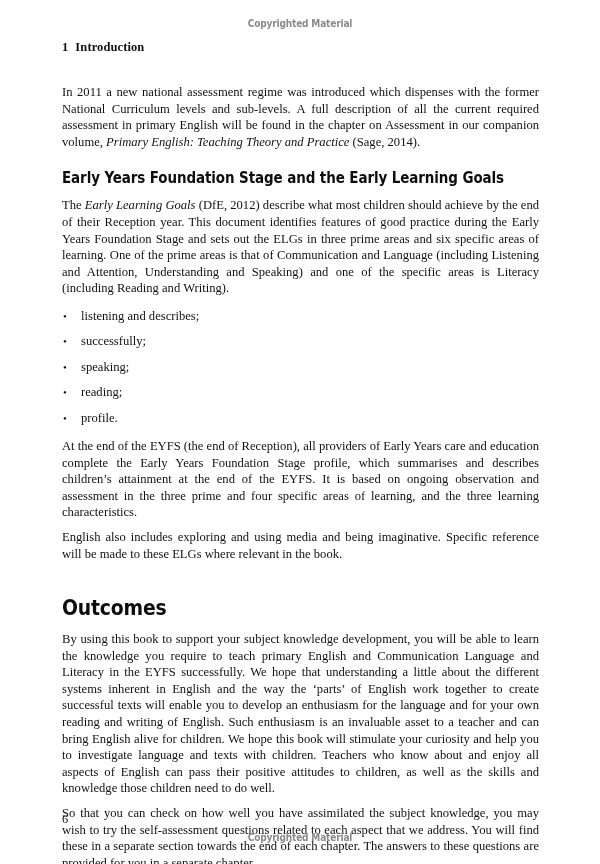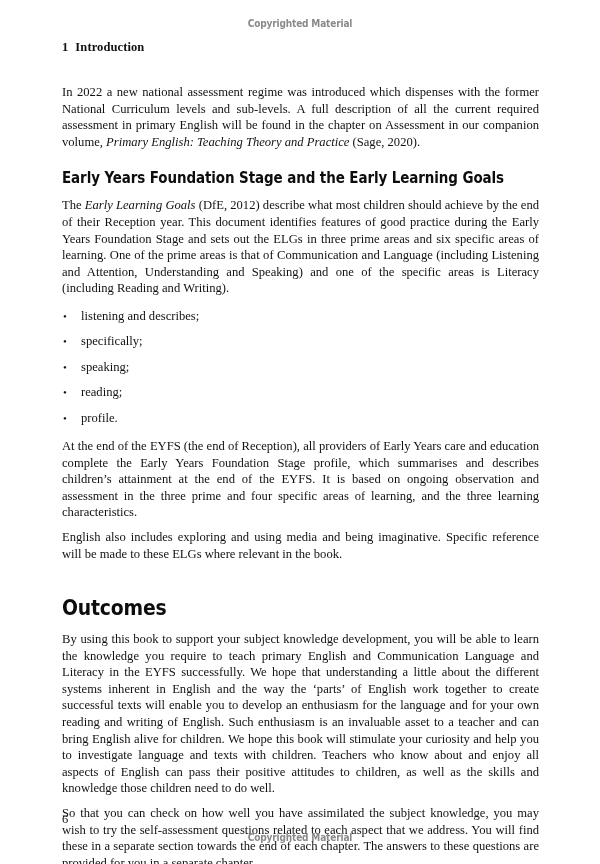--- a/index.html
+++ b/index.html
@@ -130,30 +130,30 @@
 <div class="page">
 
   <div class="watermark watermark-top">Copyrighted Material</div>
 
   <div class="running-head">
     <span class="rh-num">1</span><span>Introduction</span>
   </div>
 
   <div class="column">
 
-    <p class="body"><span>In 2022 a new national assessment regime was introduced which dispenses with the former National Curriculum levels and sub-levels. A full description of all the current required assessment in primary English will be found in the chapter on Assessment in our companion volume, </span><em>Primary English: Teaching Theory and Practice</em><span> (Sage, 2020).</span></p>
+    <p class="body"><span>In 2011 a new national assessment regime was introduced which dispenses with the former National Curriculum levels and sub-levels. A full description of all the current required assessment in primary English will be found in the chapter on Assessment in our companion volume, </span><em>Primary English: Teaching Theory and Practice</em><span> (Sage, 2014).</span></p>
 
     <h2 class="section-heading">Early Years Foundation Stage and the Early Learning Goals</h2>
 
     <p class="body"><span>The </span><em>Early Learning Goals</em><span> (DfE, 2012) describe what most children should achieve by the end of their Reception year. This document identifies features of good practice during the Early Years Foundation Stage and sets out the ELGs in three prime areas and six specific areas of learning. One of the prime areas is that of Communication and Language (including Listening and Attention, Understanding and Speaking) and one of the specific areas is Literacy (including Reading and Writing).</span></p>
 
 
     <ul class="bullets">
       <li><span class="bullet-dot">•</span><span>listening and describes;</span></li>
-      <li><span class="bullet-dot">•</span><span>specifically;</span></li>
+      <li><span class="bullet-dot">•</span><span>successfully;</span></li>
       <li><span class="bullet-dot">•</span><span>speaking;</span></li>
       <li><span class="bullet-dot">•</span><span>reading;</span></li>
       <li><span class="bullet-dot">•</span><span>profile.</span></li>
     </ul>
 
     <p class="body">At the end of the EYFS (the end of Reception), all providers of Early Years care and education complete the Early Years Foundation Stage profile, which summarises and describes children’s attainment at the end of the EYFS. It is based on ongoing observation and assessment in the three prime and four specific areas of learning, and the three learning characteristics.</p>
 
     <p class="body">English also includes exploring and using media and being imaginative. Specific reference will be made to these ELGs where relevant in the book.</p>
 
     <h2 class="chapter-heading">Outcomes</h2>

